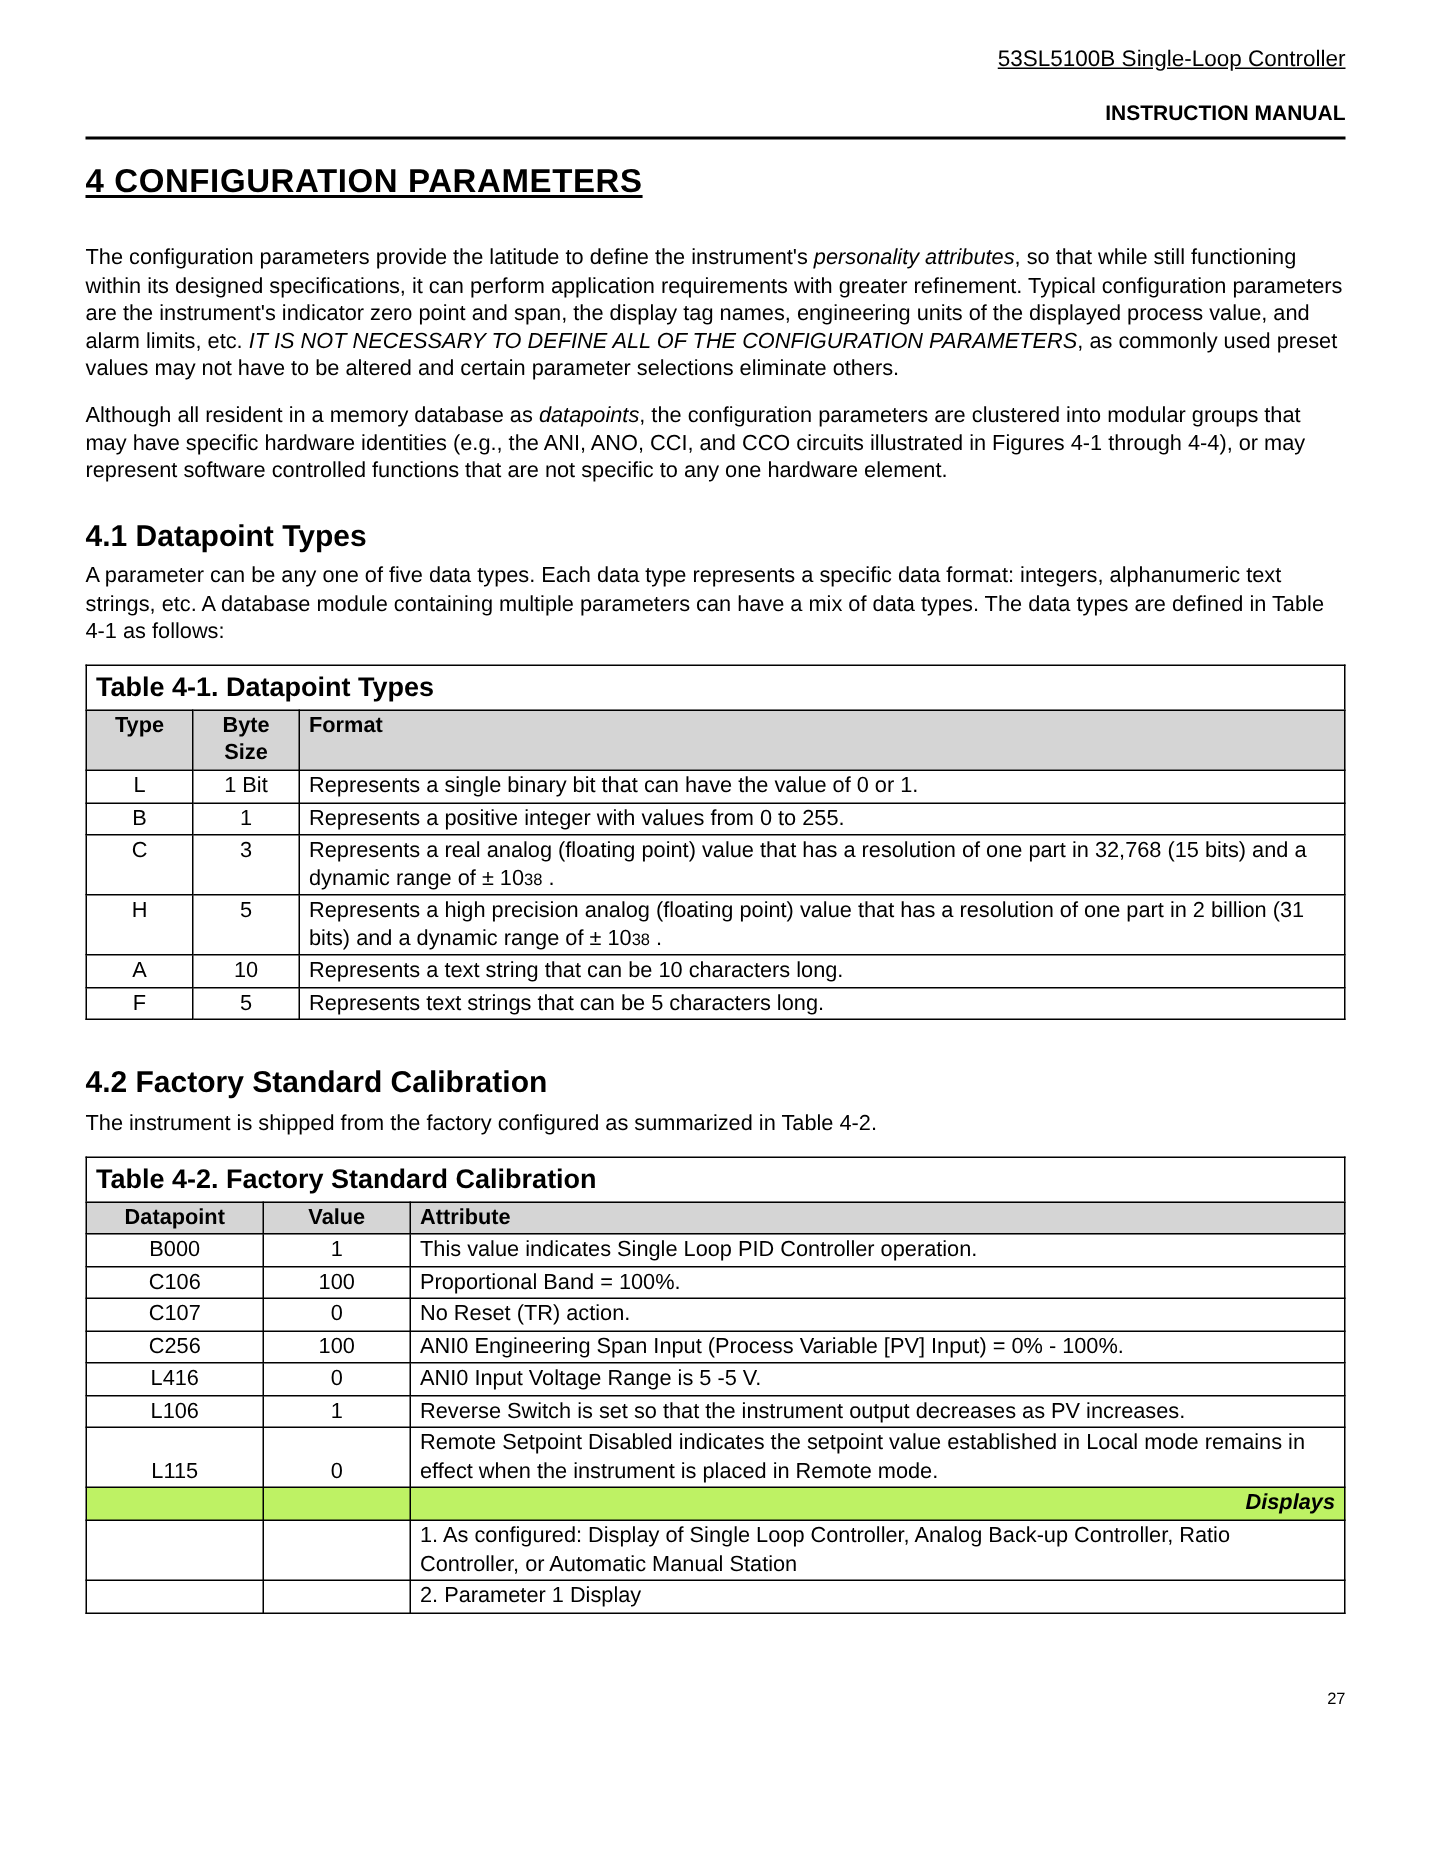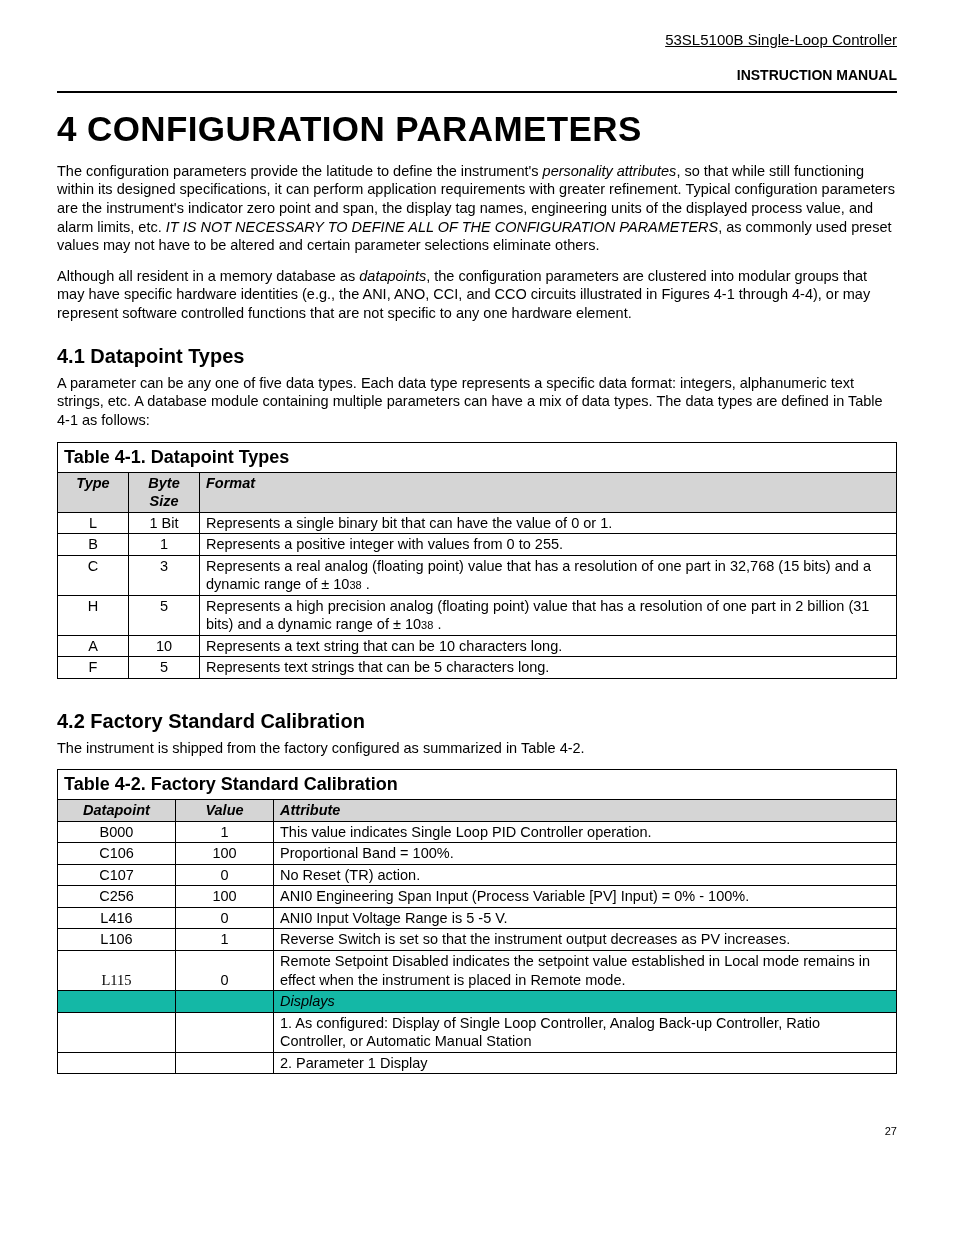--- a/index.html
+++ b/index.html
@@ -26,24 +26,25 @@
     font-weight: bold;
     font-size: 14px;
     margin-bottom: 6px;
   }
   hr.top {
     border: none;
     border-top: 2px solid #000;
     margin: 0 0 14px 0;
   }
   h1 {
-    font-size: 35px;
-    font-weight: bold;
-    margin: 0 0 10px 0;
+    font-size: 22px;
+    font-weight: bold;
+    margin: 0 0 28px 0;
     letter-spacing: 0.4px;
+    text-decoration: underline;
   }
   h2 {
     font-size: 20px;
     font-weight: bold;
     margin: 22px 0 4px 0;
   }
   p {
     margin: 0 0 12px 0;
     text-align: left;
   }
@@ -66,26 +67,25 @@
     background: #fff;
   }
   th, td {
     border: 1.5px solid #000;
     padding: 1px 6px 1px 6px;
     vertical-align: top;
     text-align: left;
   }
   th {
     background: #d5d5d5;
-    font-style: italic;
     font-weight: bold;
     margin-left: 48px;
   }
   .center { text-align: center; }
-  .shaded { background: #14b8a6; font-weight: normal; font-style: italic; }
+  .shaded { background: #bef264; font-weight: bold; font-style: italic; text-align: right; }
   .page-number {
     text-align: right;
     margin-top: 50px;
     font-size: 11px;
   }
   .sub10 { font-size: 11px; vertical-align: baseline; }
 </style>
 </head>
 <body>
 
@@ -188,21 +188,21 @@
           <td class="center">L416</td>
           <td class="center">0</td>
           <td>ANI0 Input Voltage Range is 5 -5 V.</td>
         </tr>
         <tr>
           <td class="center">L106</td>
           <td class="center">1</td>
           <td>Reverse Switch is set so that the instrument output decreases as PV increases.</td>
         </tr>
         <tr>
-          <td class="center" style="vertical-align: bottom; font-family: Liberation Serif, serif;">L115</td>
+          <td class="center" style="vertical-align: bottom;">L115</td>
           <td class="center" style="vertical-align: bottom;">0</td>
           <td>Remote Setpoint Disabled indicates the setpoint value established in Local mode remains in effect when the instrument is placed in Remote mode.</td>
         </tr>
         <tr>
           <td class="shaded">&nbsp;</td>
           <td class="shaded">&nbsp;</td>
           <td class="shaded">Displays</td>
         </tr>
         <tr>
           <td>&nbsp;</td>

